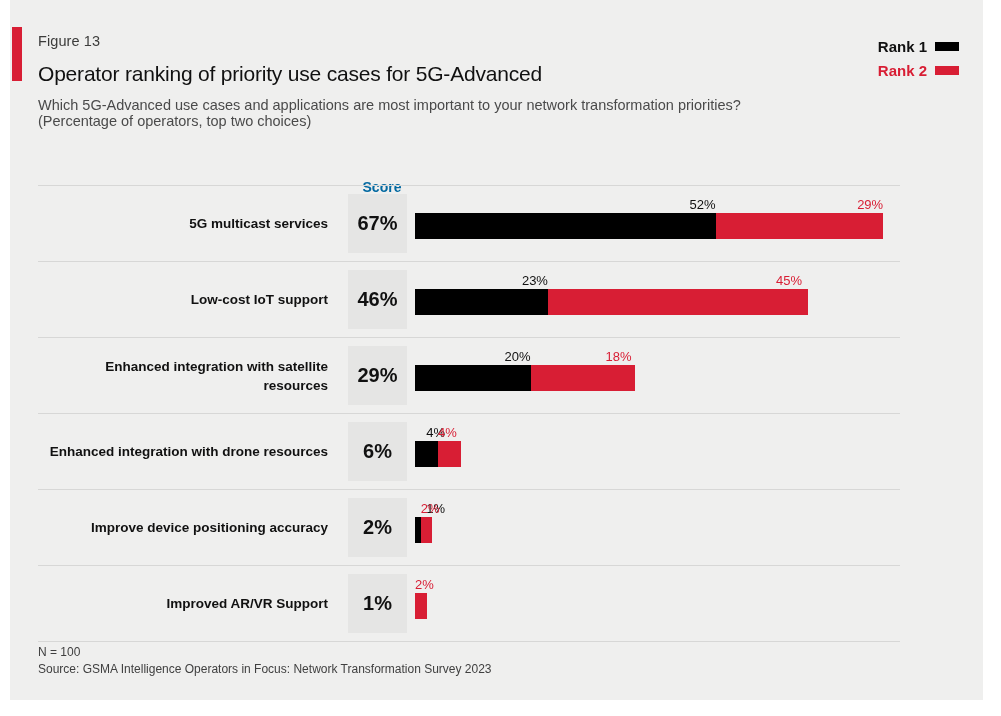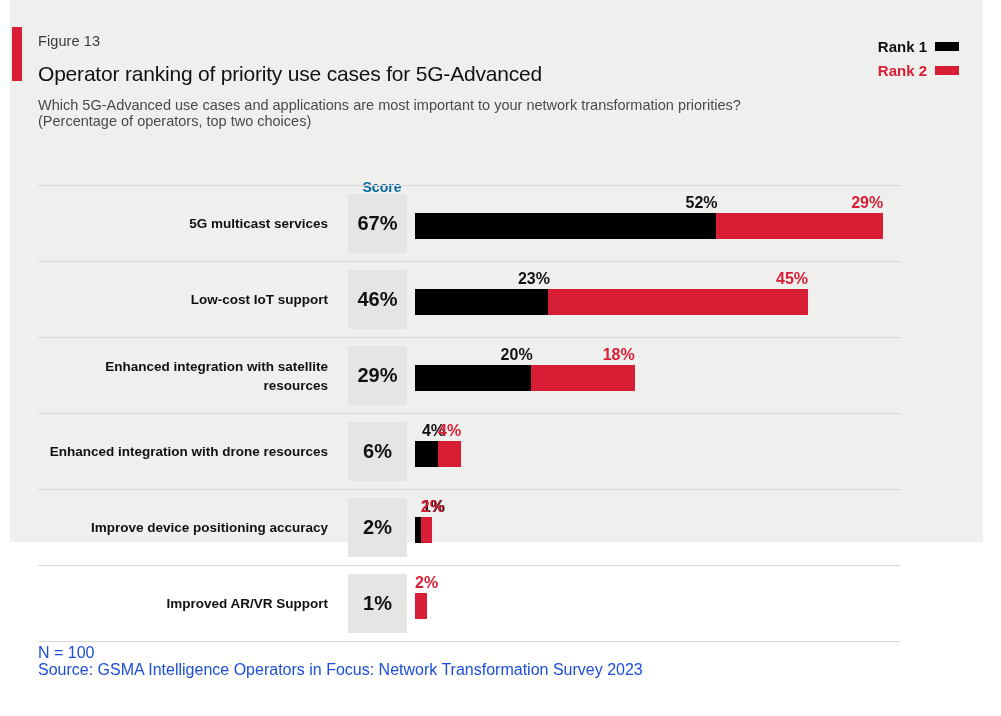--- a/index.html
+++ b/index.html
@@ -11,21 +11,21 @@
     width: 1001px;
     height: 716px;
     font-family: "Liberation Sans", sans-serif;
     overflow: hidden;
   }
   #figure-panel {
     position: absolute;
     left: 10px;
     top: 0px;
     width: 973px;
-    height: 542px;
+    height: 700px;
     background: #efefee;
   }
   #accent-bar {
     position: absolute;
     left: 2px;
     top: 27px;
     width: 10px;
     height: 54px;
     background: #d81e34;
   }
@@ -160,41 +160,41 @@
   .bar-seg {
     position: absolute;
     top: 0;
     height: 26px;
   }
   .bar-rank1 { background: #000000; }
   .bar-rank2 { background: #d81e34; }
   .bar-value {
     position: absolute;
     bottom: 1px;
-    font-size: 16px;
-    font-weight: bold;
+    font-size: 13px;
+    font-weight: normal;
     white-space: nowrap;
   }
   .val-rank1 { color: #111111; }
   .val-rank2 { color: #d81e34; }
   .value-layer {
     position: absolute;
     left: 0;
     top: 0;
     height: 27px;
     right: 0;
   }
 
   #footer {
     position: absolute;
     left: 0px;
     top: 644px;
-    font-size: 16px;
+    font-size: 12px;
     line-height: 17px;
-    color: #1d4ed8;
+    color: #404040;
   }
 </style>
 </head>
 <body>
 
 <div id="figure-panel">
   <div id="accent-bar"></div>
 
   <div class="content">
     <div id="figure-number">Figure 13</div>
@@ -232,21 +232,21 @@
         <div class="chart-row">
           <div class="row-label">Low-cost IoT support</div>
           <div class="row-score">46%</div>
           <div class="row-bars">
             <div class="bar-track" style="width: 393.04px;">
               <div class="bar-seg bar-rank1" style="left: 0px; width: 132.94px;"></div>
               <div class="bar-seg bar-rank2" style="left: 132.94px; width: 260.1px;"></div>
             </div>
             <div class="value-layer">
               <div class="bar-value val-rank1" style="left: 102.94px; width: 30px; text-align: right;">23%</div>
-              <div class="bar-value val-rank2" style="left: 361.04px; width: 32px; text-align: right;">45%</div>
+              <div class="bar-value val-rank2" style="left: 361.04px; width: 32px; ">45%</div>
             </div>
           </div>
         </div>
         <div class="chart-row">
           <div class="row-label">Enhanced integration with satellite resources</div>
           <div class="row-score">29%</div>
           <div class="row-bars">
             <div class="bar-track" style="width: 219.64px;">
               <div class="bar-seg bar-rank1" style="left: 0px; width: 115.6px;"></div>
               <div class="bar-seg bar-rank2" style="left: 115.6px; width: 104.04px;"></div>

